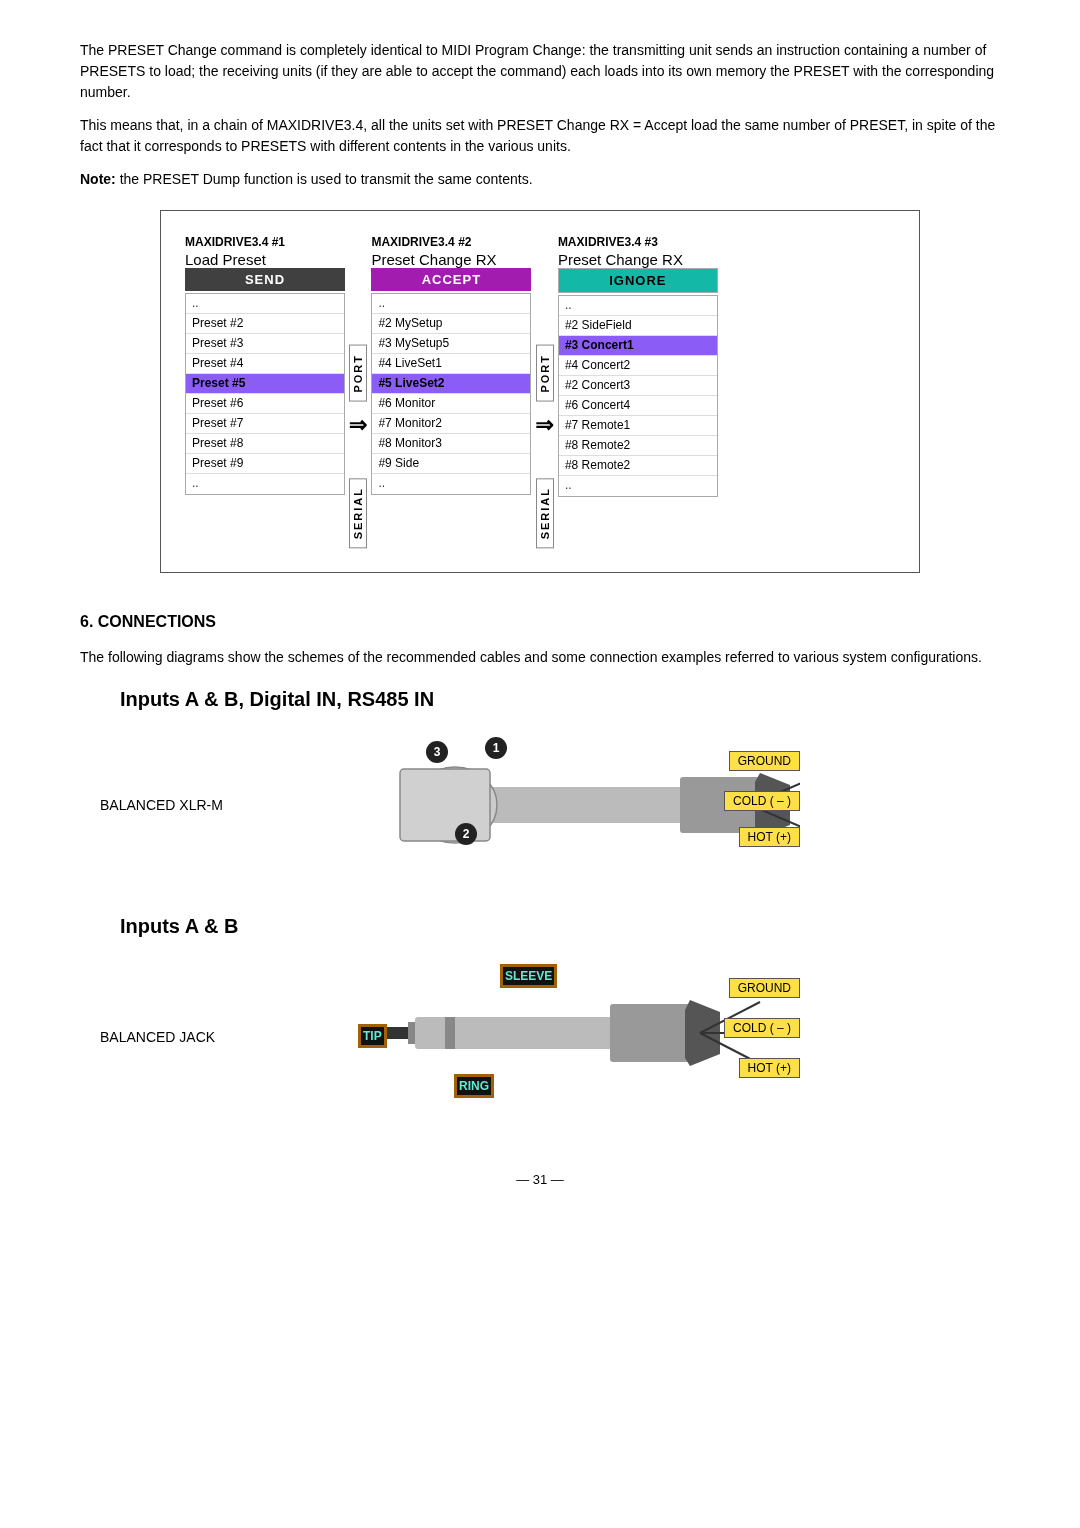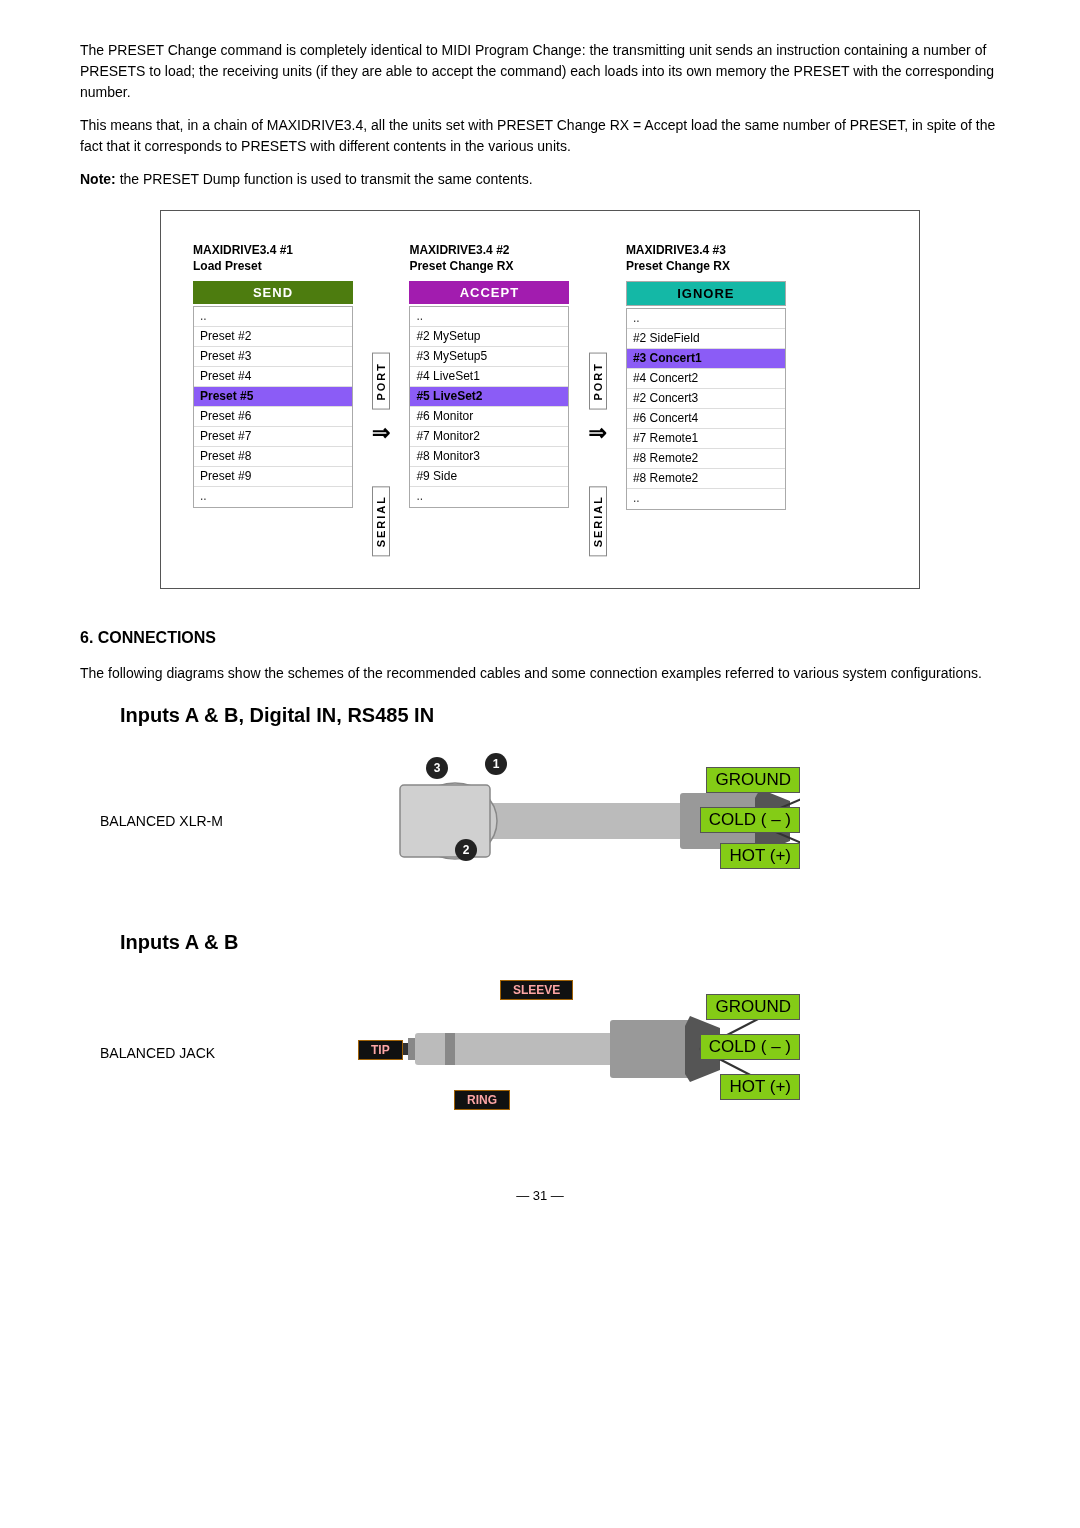--- a/index.html
+++ b/index.html
@@ -18,46 +18,45 @@
     }
     .note-text {
       margin-bottom: 20px;
       line-height: 1.5;
     }
     .note-text strong { font-weight: bold; }
 
     
     .midi-diagram {
       border: 1px solid #555;
-      padding: 32px;
+      padding: 24px;
       margin-bottom: 40px;
       display: flex;
       align-items: stretch;
-      gap: 15px;
+      gap: 0;
       width: 760px;
       margin-left: auto;
       margin-right: auto;
     }
     .device-block {
       display: flex;
       flex-direction: column;
       min-width: 160px;
     }
     .device-title {
       font-weight: bold;
       font-size: 12px;
       margin-bottom: 2px;
     }
     .device-subtitle {
-      font-size: 12px;
-      margin-bottom: 8px;
-      font-weight: bold;
+      font-size: 15px;
+      margin-bottom: 0;
     }
     .device-header-btn {
-      background: #4d7c0f;
+      background: #404040;
       color: #fff;
       text-align: center;
       font-weight: bold;
       font-size: 13px;
       padding: 4px 8px;
       margin-bottom: 2px;
       letter-spacing: 1px;
     }
     .device-header-btn.accept { background: #a21caf; }
     .device-header-btn.ignore { background: #14b8a6; color: #000; border: 1px solid #aaa; }
@@ -123,30 +122,30 @@
       text-align: center;
       margin-top: 60px;
       font-size: 13px;
     }
 
     
     .conn-label-box {
       display: inline-block;
       border: 1px solid #555;
       padding: 2px 8px;
-      font-size: 17px;
-      background: #84cc16;
+      font-size: 12px;
+      background: #fde047;
     }
     .conn-label-black {
       display: inline-block;
-      border: 1px solid #a16207;
-      padding: 2px 12px;
+      border: 3px solid #a16207;
+      padding: 2px 2px;
       font-size: 12px;
       background: #111;
-      color: #fca5a5;
+      color: #5eead4;
       font-weight: bold;
     }
     .conn-label-circle {
       display: inline-flex;
       align-items: center;
       justify-content: center;
       background: #222;
       color: #fff;
       border-radius: 50%;
       width: 22px;

